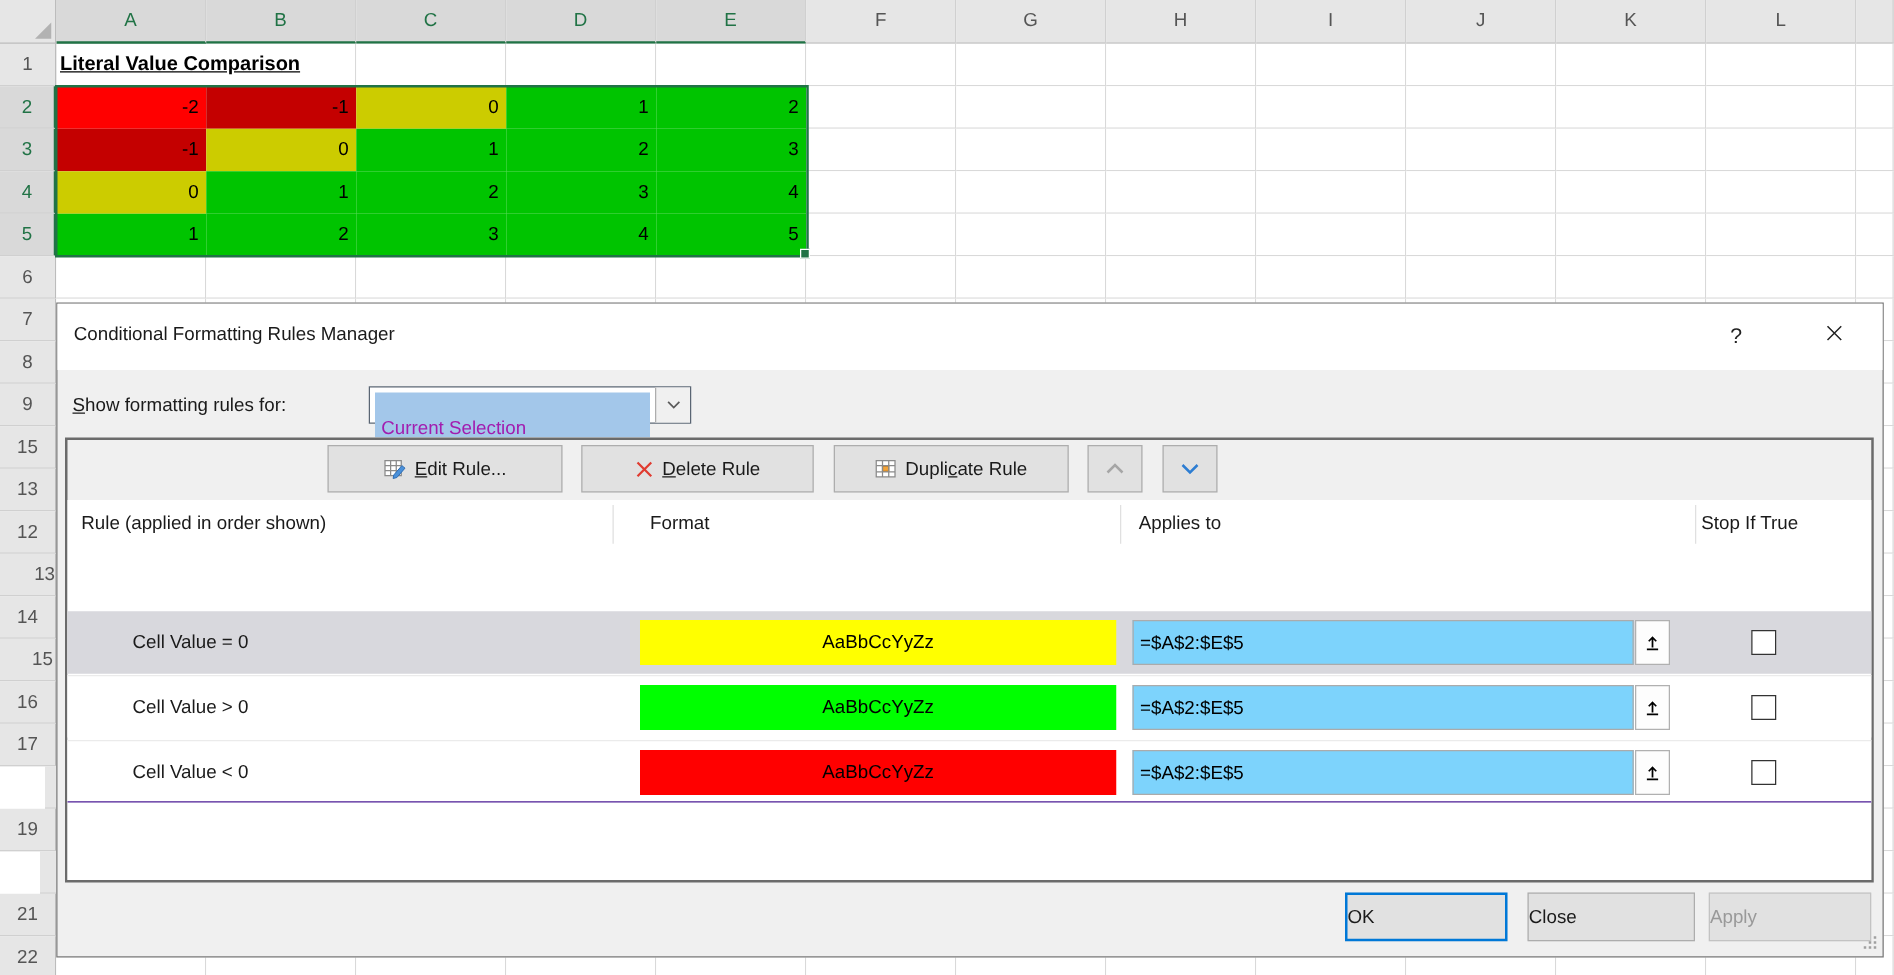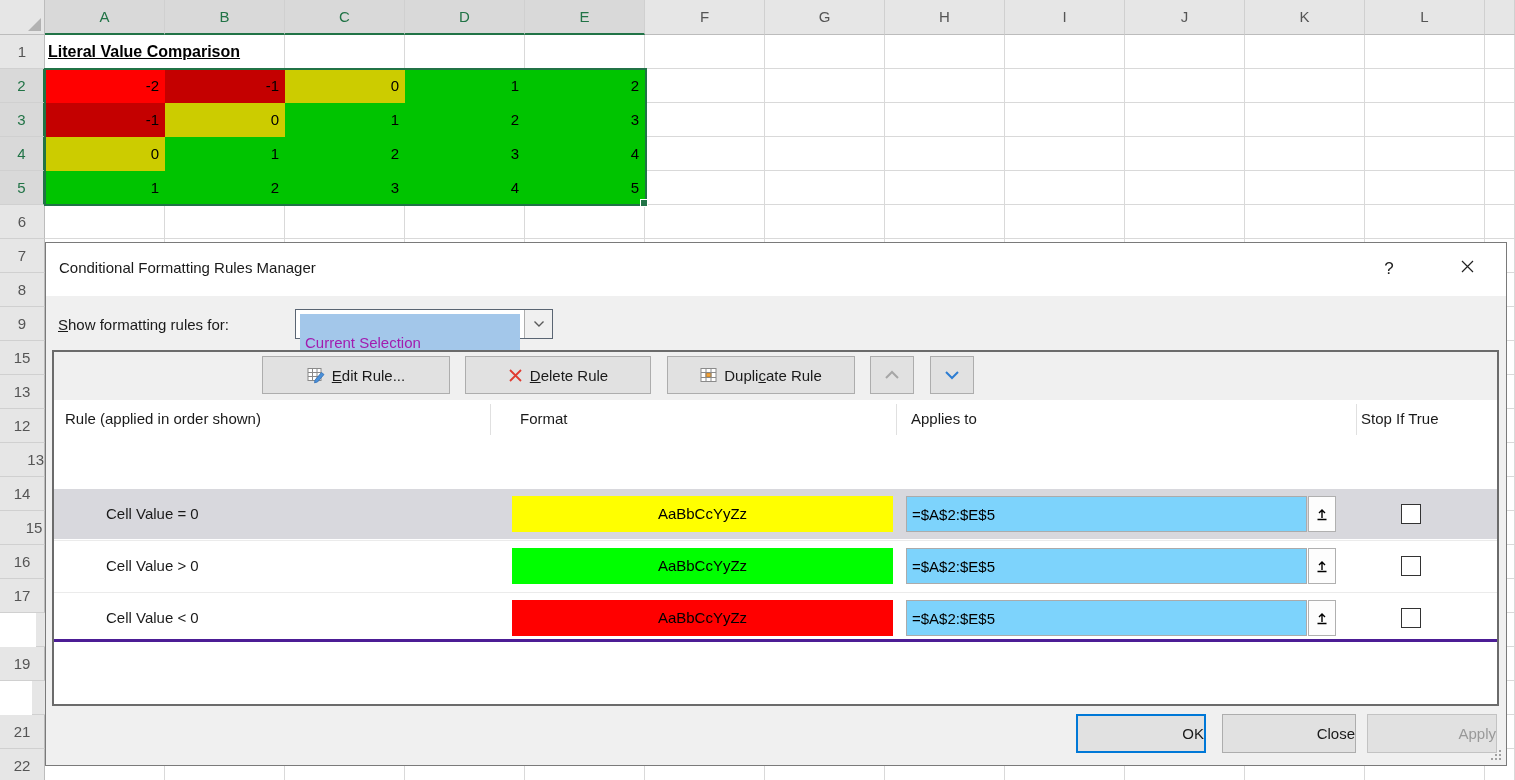--- a/index.html
+++ b/index.html
@@ -67,24 +67,24 @@
   .swatch { position:absolute; left:458px; top:7px; width:381px; height:36px;
     text-align:center; line-height:36px; font-size:15px; color:#000; }
   .applies { position:absolute; left:852px; top:7px; width:430px; height:36px; display:flex; }
   .applies input { flex:1; border:1px solid #ababab; font-family:"Liberation Sans",sans-serif;
     font-size:15px; padding:0 5px; color:#000; background:#7dd3fc; outline:none; }
   .rangebtn { width:28px; height:36px; background:#fdfdfd; border:1px solid #b0b0b0;
     margin-left:1px; display:flex; align-items:center; justify-content:center; }
   .cb { position:absolute; left:1347px; top:15px; width:20px; height:20px;
     background:#fff; border:1px solid #333; }
   .rowline { border-top:1px solid #ebebeb; }
-  .rowline2 { border-bottom:3px solid #4c1d95;padding-left:28px; }
+  .rowline2 { border-bottom:1px solid #4c1d95;padding-left:28px; }
 
   .fbtn { position:absolute; top:471px; height:39px; background:#e1e1e1;
-    border:1px solid #adadad; font-size:15px; color:#1a1a1a; text-align:right; line-height:37px; }
+    border:1px solid #adadad; font-size:15px; color:#1a1a1a; text-align:left; line-height:37px; }
   #ok-btn { left:1030px; width:130px; border:2px solid #0078d7; line-height:35px; }
   #close2-btn { left:1176px; width:134px; }
   #apply-btn { left:1321px; width:130px; color:#999; border-color:#c3c3c3; }
   #grip { position:absolute; left:1444px; top:504px; }
 </style>
 </head>
 <body>
 
 <div id="sheet">
   <div>

